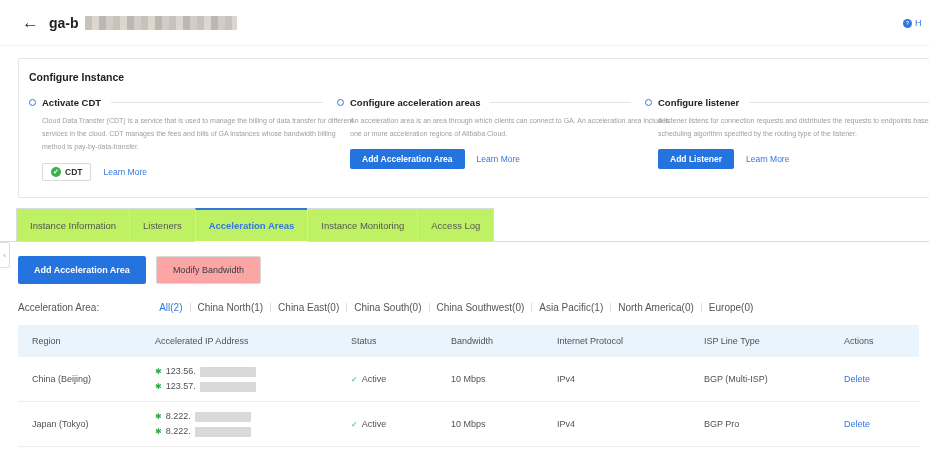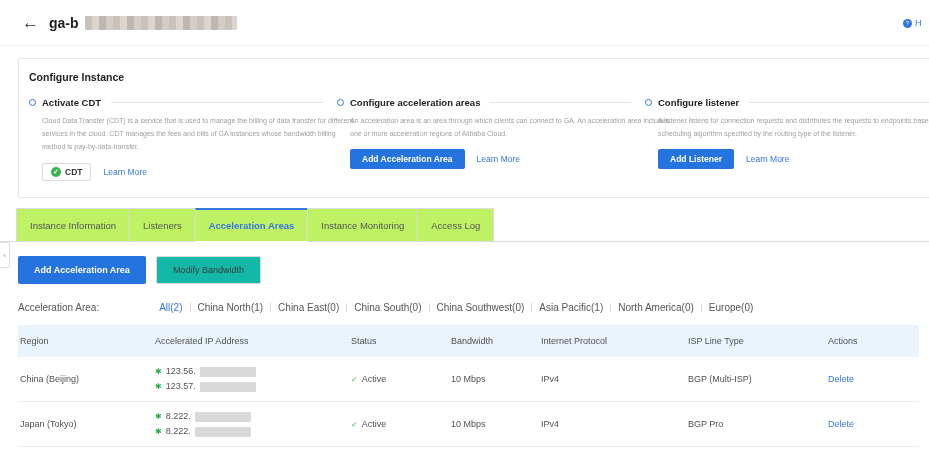--- a/index.html
+++ b/index.html
@@ -41,37 +41,37 @@
   .tabs-line{position:absolute;bottom:0;left:0;right:0;height:1px;background:#dcdcdc;}
   .tabs{position:relative;display:flex;padding-left:16px;height:34px;z-index:1;}
   .tab{box-sizing:border-box;height:34px;display:flex;align-items:center;padding:0 13px;border:1px solid #dcdcdc;margin-left:-1px;background:#bef264;font-size:9.5px;color:#555;cursor:pointer;white-space:nowrap;}
   .tab:first-child{margin-left:0;}
   .tab.active{border-top:2px solid #3576e0;border-bottom:1px solid #fff;color:#3576e0;font-weight:bold;}
   
   .collapse{position:absolute;left:0;top:242px;width:9px;height:24px;border:1px solid #ddd;border-left:none;border-radius:0 3px 3px 0;background:#fff;color:#999;font-size:8px;display:flex;align-items:center;justify-content:center;cursor:pointer;z-index:5;}
   
   .toolbar{padding:14px 0 0 18px;display:flex;gap:10px;}
   .btn-lg-primary{background:#2573df;color:#fff;border:none;border-radius:2px;font-size:9px;font-weight:bold;padding:8px 16px;cursor:pointer;font-family:inherit;}
-  .btn-lg{background:#14b8a6;color:#373d41;border:1px solid #d9d9d9;border-radius:2px;font-size:9px;padding:8px 16px;cursor:pointer;font-family:inherit;}
+  .btn-lg{background:#fca5a5;color:#373d41;border:1px solid #d9d9d9;border-radius:2px;font-size:9px;padding:8px 16px;cursor:pointer;font-family:inherit;}
   
   .filter{margin:18px 0 0 18px;display:flex;align-items:center;font-size:10px;color:#555;white-space:nowrap;}
   .filter-label{margin-right:6px;}
   .filter-opt{padding:0 7px;cursor:pointer;color:#555;}
   .filter-opt.active{color:#3576e0;margin-left:47px;}
   .sep{width:1px;height:9px;background:#ddd;flex:none;}
   
   .table{margin:12px 10px 0 18px;}
   .thead{display:flex;align-items:center;background:#eaf4fd;height:32px;}
   .th{font-size:9px;color:#515151;box-sizing:border-box;}
   .row{display:flex;align-items:center;border-bottom:1px solid #ededed;min-height:44px;font-size:9px;color:#515151;}
   .cell{box-sizing:border-box;}
-  .c-region{width:137px;padding-left:2px;}
+  .c-region{width:137px;padding-left:14px;}
   .c-ip{width:196px;}
   .c-status{width:100px;}
-  .c-bw{width:90px;}
+  .c-bw{width:106px;}
   .c-proto{width:147px;}
   .c-isp{width:140px;}
   .c-act{flex:1;}
   .ip-line{display:flex;align-items:center;gap:4px;line-height:15px;}
   .ip-icon{color:#2fae46;font-size:8px;line-height:1;}
   .redact-ip{width:56px;height:10px;background:#d9d9d9;border-radius:1px;filter:blur(0.6px);}
   .status-wrap{display:flex;align-items:center;gap:4px;}
   .status-check{color:#36b34a;font-size:8px;}
   .link{color:#3576e0;cursor:pointer;text-decoration:none;}
 </style>

